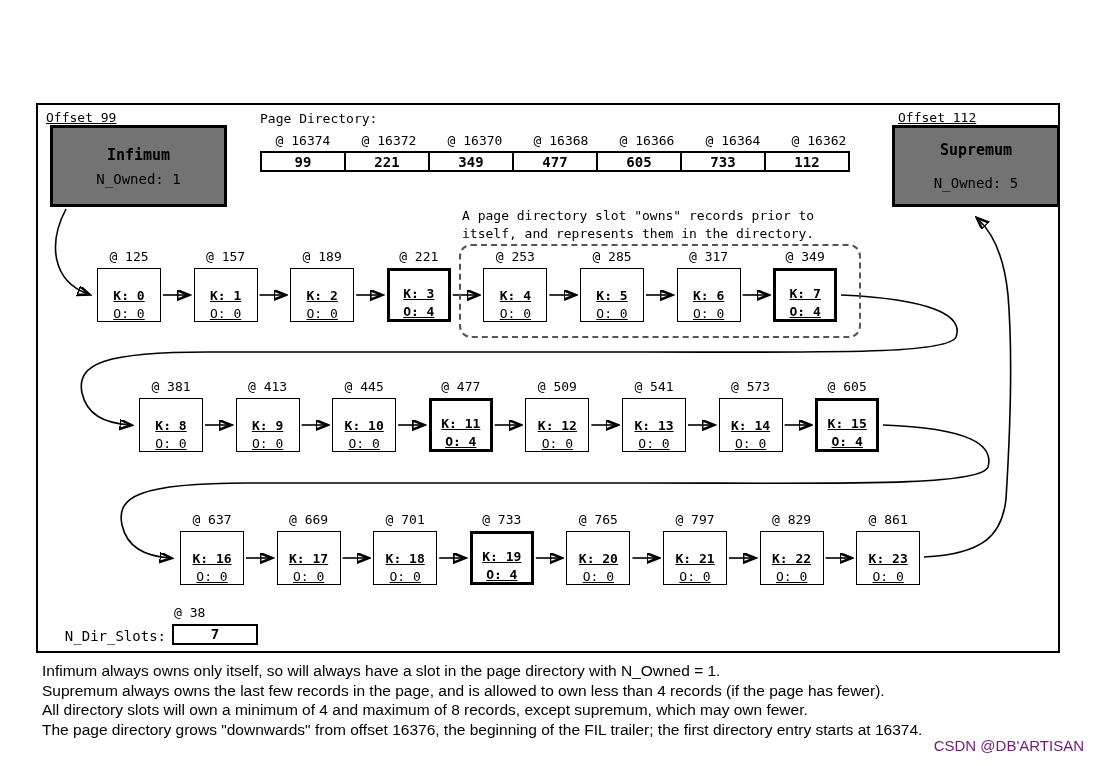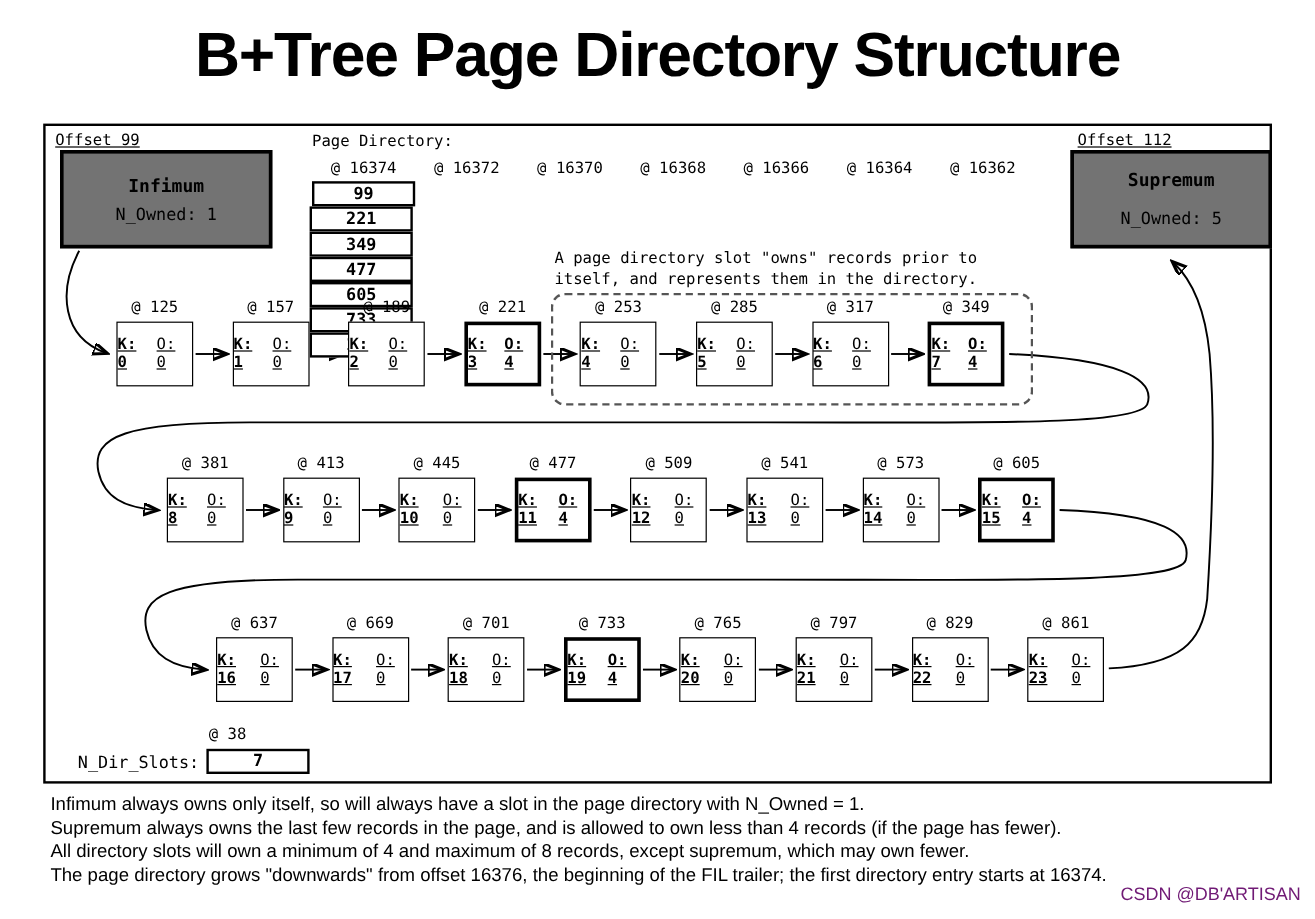--- a/index.html
+++ b/index.html
@@ -13,48 +13,47 @@
   .offset-right{left:860px;top:5px;}
   .big-node{position:absolute;top:20px;height:82px;border:3px solid #000;box-sizing:border-box;background:#737373;
             display:flex;flex-direction:column;align-items:center;justify-content:center;gap:7px;
             font:14px "DejaVu Sans Mono",monospace;}
   .big-node .bname{font-weight:bold;font-size:15px;}
   .infimum{left:12px;width:177px;}
   .supremum{left:854px;width:168px;gap:16px;}
   .pd-title{position:absolute;left:222px;top:6px;width:602px;font:13px "DejaVu Sans Mono",monospace;}
   .pd-headers{position:absolute;left:222px;top:28px;display:flex;}
   .pd-headers span{width:86px;text-align:center;font:13px "DejaVu Sans Mono",monospace;}
-  .pd-cells{position:absolute;left:222px;top:46px;display:flex;flex-direction:column;}
+  .pd-cells{position:absolute;left:222px;top:46px;display:flex;}
   .pd-cell{width:86px;height:21px;box-sizing:border-box;border:2px solid #000;margin-left:-2px;
            text-align:center;font:bold 14px "DejaVu Sans Mono",monospace;line-height:18px;background:#fff;}
   .pd-cell:first-child{margin-left:0;}
   .annotation{position:absolute;left:424px;top:102px;font:13px "DejaVu Sans Mono",monospace;line-height:18px;}
   .dashed-box{position:absolute;left:421px;top:139px;width:402px;height:94px;border:2px dashed #555;border-radius:12px;box-sizing:border-box;}
   #arrow-layer{position:absolute;left:0;top:0;width:1020px;height:546px;overflow:visible;pointer-events:none;}
   #arrow-layer line,#arrow-layer path{stroke:#000;stroke-width:1.6;fill:none;}
   .record-node{position:absolute;width:64px;text-decoration:underline;}
   .record-node .addr{position:absolute;left:-14px;top:-19px;width:92px;text-align:center;font:13px "DejaVu Sans Mono",monospace;}
   .record-node .rbox{width:64px;height:54px;border:1.5px solid #000;box-sizing:border-box;background:#fff;
-                     display:flex;align-items:center;justify-content:flex-start;gap:3px;
+                     display:flex;flex-direction:column;align-items:center;justify-content:flex-end;gap:3px;
                      font:13px "DejaVu Sans Mono",monospace;}
   .record-node.owner .rbox{border-width:3px;}
   .record-node .kline{font-weight:bold;}
   .record-node.owner .oline{font-weight:bold;}
   .ndir-addr{position:absolute;left:136px;top:500px;font:13px "DejaVu Sans Mono",monospace;}
   .ndir-label{position:absolute;left:0px;top:523px;width:128px;text-align:right;font:14px "DejaVu Sans Mono",monospace;}
   .ndir-box{position:absolute;left:134px;top:519px;width:86px;height:21px;box-sizing:border-box;border:2px solid #000;
             text-align:center;font:bold 14px "DejaVu Sans Mono",monospace;line-height:17px;background:#fff;}
   .footnotes{position:absolute;left:42px;top:661px;font:15.5px "Liberation Sans",sans-serif;line-height:19.5px;}
   .watermark{position:absolute;right:12px;bottom:12px;font:15px "Liberation Sans",sans-serif;color:#701a75;}
 </style>
 </head>
 <body>
 
 <div class="canvas">
-  <h1 class="title">B+Tree Page Directory Structure</h1>
 
   <div class="frame" id="frame">
 
     <svg id="arrow-layer">
       <defs>
         <marker id="ah" markerWidth="9" markerHeight="8" refX="6.5" refY="3" orient="auto">
           <path d="M0,0 L7.5,3 L0,6 Z" fill="#000" stroke="none"></path>
         </marker>
       </defs>
       <path marker-end="url(#ah)" d="M 28,104 C 10,138 14,176 50,189"></path>

